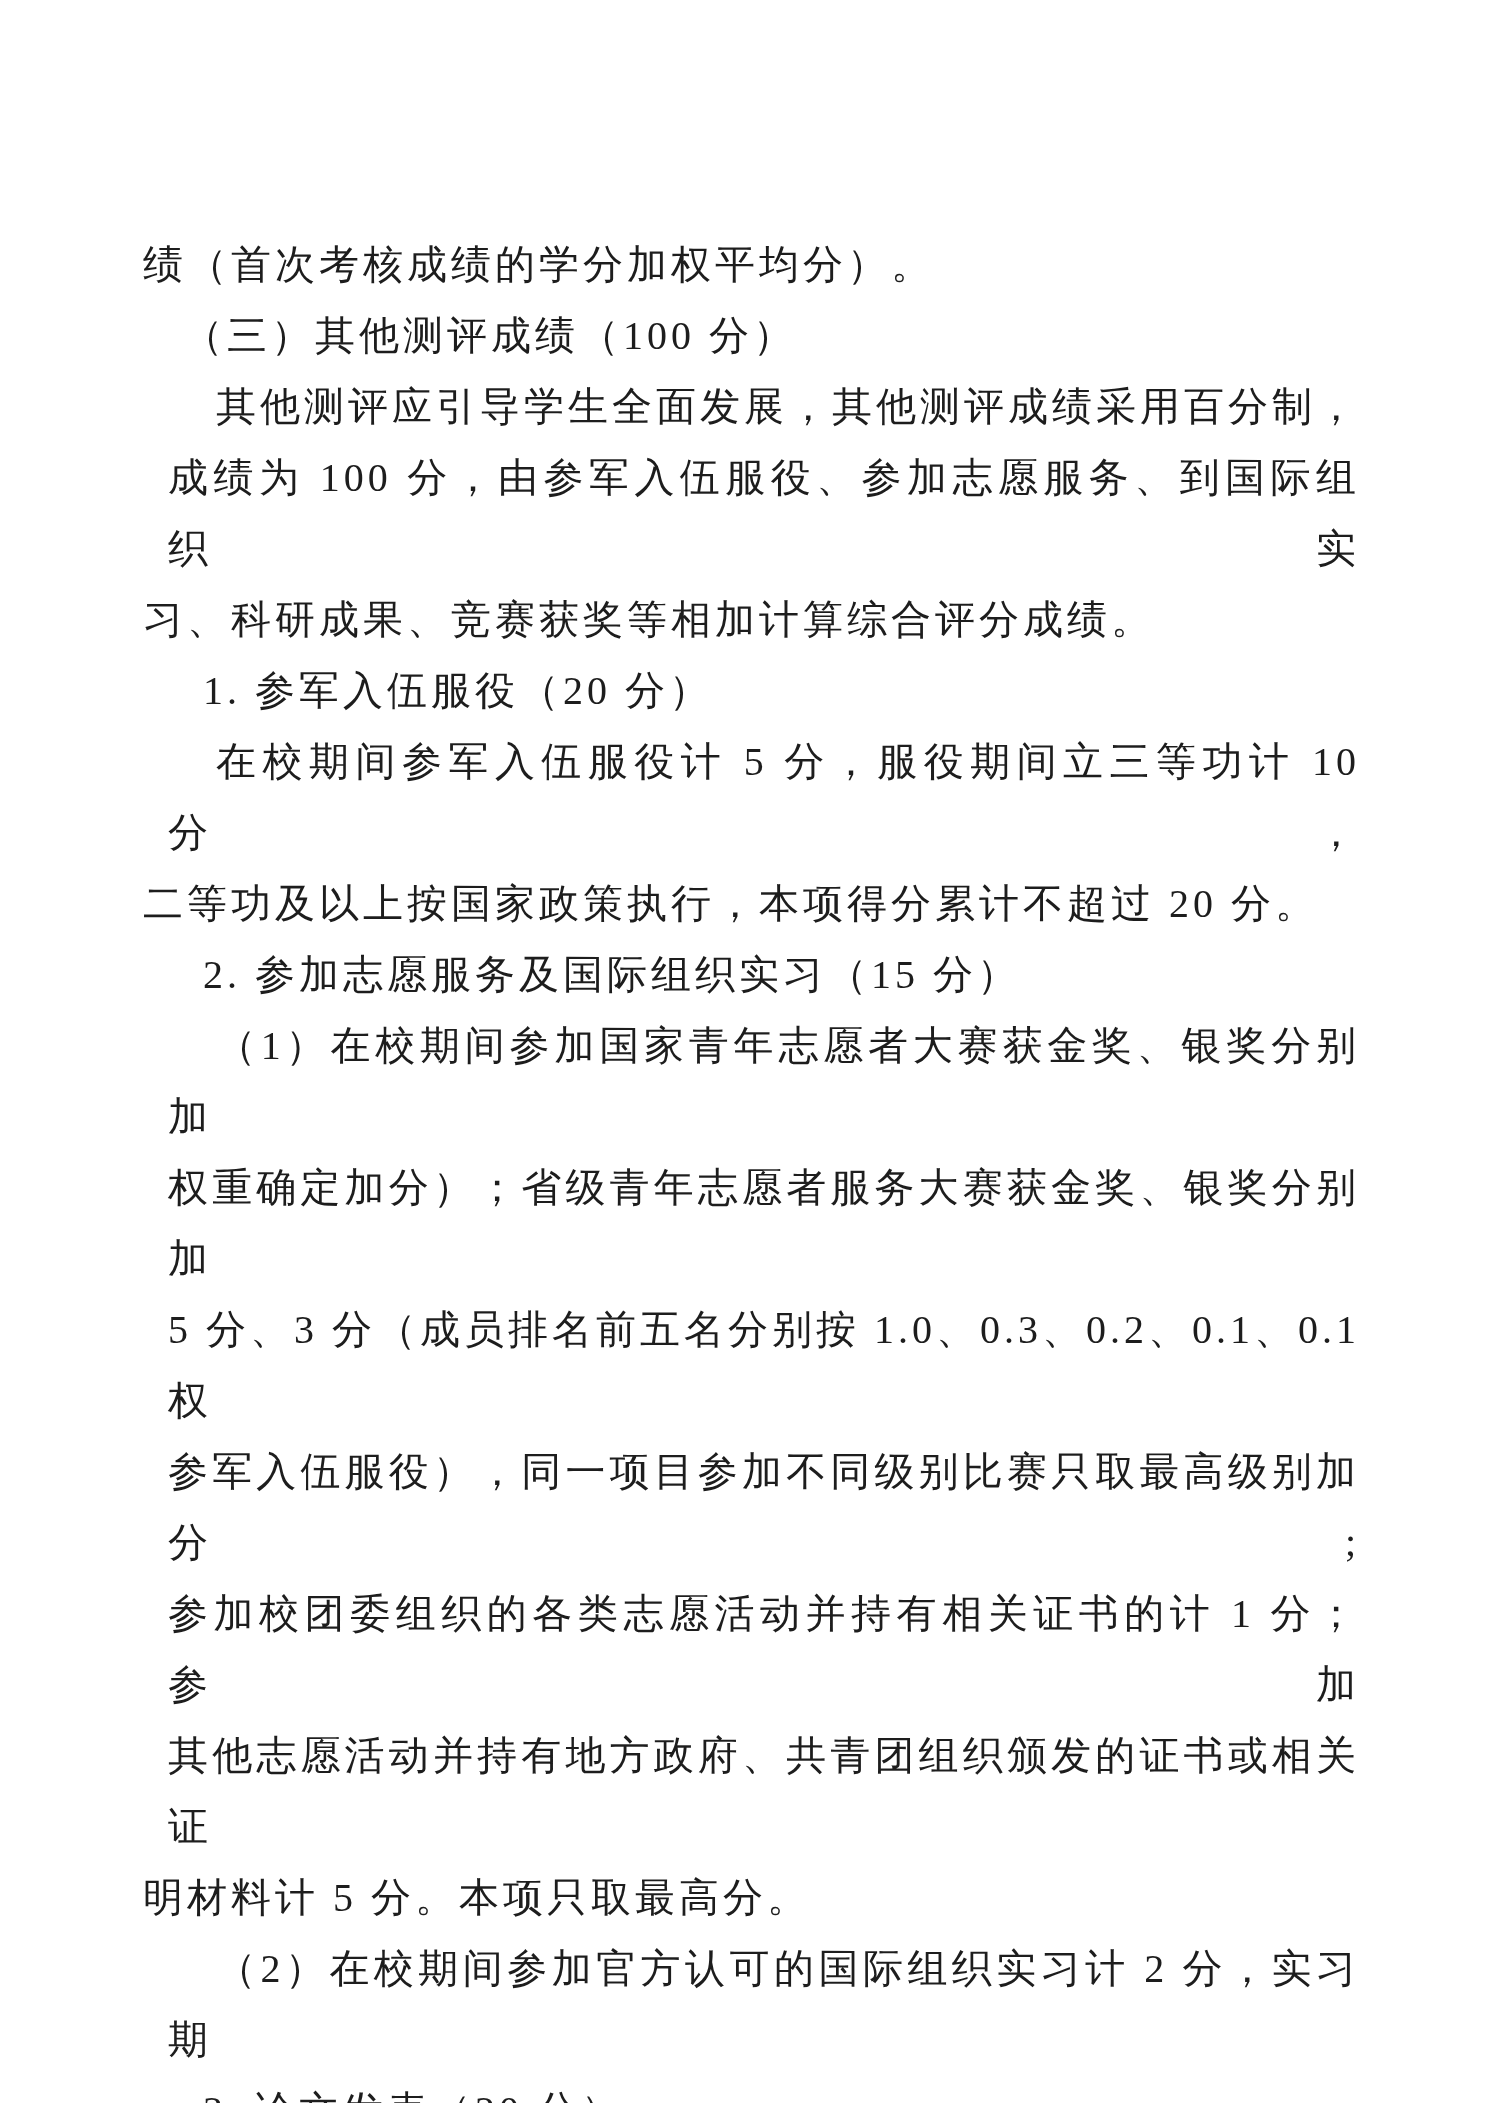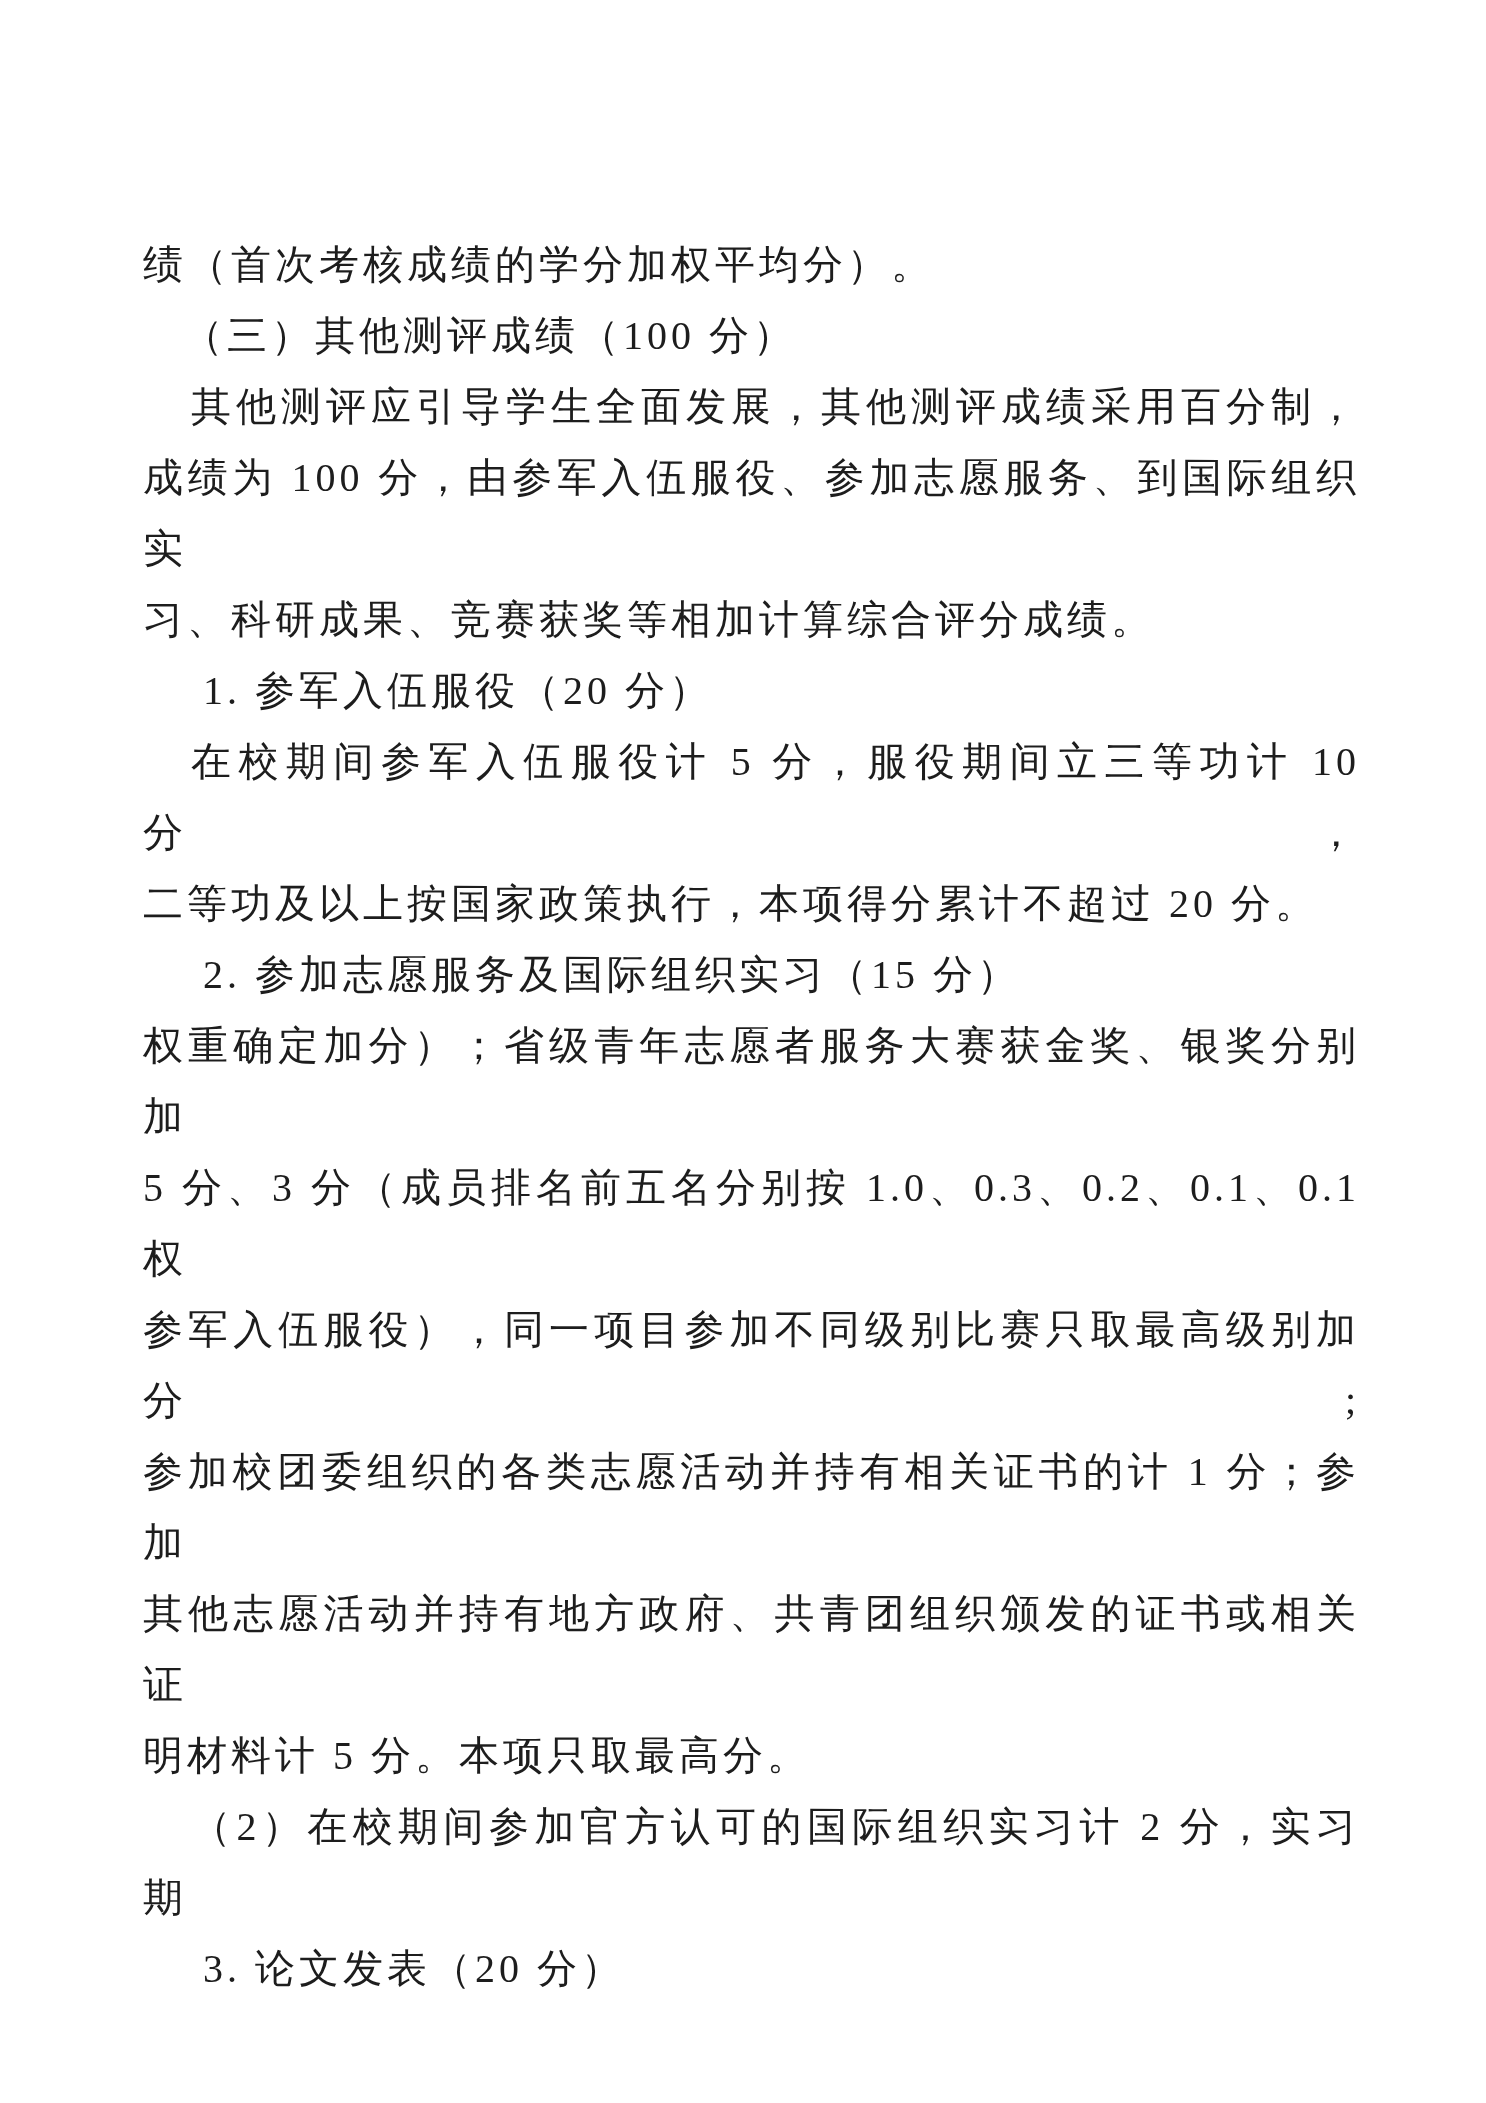--- a/index.html
+++ b/index.html
@@ -28,20 +28,21 @@
   }
   .line {
     margin: 0;
     padding: 0;
     text-align: left;
   }
   
   .t-fill {
     text-align: justify;
     text-align-last: justify;
+    margin-left: 25px;
   }
   .t-heading {
     font-weight: normal;
   }
   
   .ind-a   { text-indent: 48px; }   
   .ind-h   { text-indent: 60px; }   
   .ind-p   { text-indent: 40px; }  
 </style>
 </head>
@@ -51,20 +52,21 @@
   <div class="text-block">
     <p class="line">绩（首次考核成绩的学分加权平均分）。</p>
     <p class="line t-heading ind-p">（三）其他测评成绩（100 分）</p>
     <p class="line t-fill ind-a">其他测评应引导学生全面发展，其他测评成绩采用百分制，</p>
     <p class="line t-fill">成绩为 100 分，由参军入伍服役、参加志愿服务、到国际组织实</p>
     <p class="line">习、科研成果、竞赛获奖等相加计算综合评分成绩。</p>
     <p class="line t-heading ind-h">1. 参军入伍服役（20 分）</p>
     <p class="line t-fill ind-a">在校期间参军入伍服役计 5 分，服役期间立三等功计 10 分，</p>
     <p class="line">二等功及以上按国家政策执行，本项得分累计不超过 20 分。</p>
     <p class="line t-heading ind-h">2. 参加志愿服务及国际组织实习（15 分）</p>
+    <p class="line t-fill ind-a">（1）在校期间参加国家青年志愿者大赛获金奖、银奖分别加</p>
     <p class="line t-fill">权重确定加分）；省级青年志愿者服务大赛获金奖、银奖分别加</p>
     <p class="line t-fill">5 分、3 分（成员排名前五名分别按 1.0、0.3、0.2、0.1、0.1 权</p>
     <p class="line t-fill">参军入伍服役），同一项目参加不同级别比赛只取最高级别加分;</p>
     <p class="line t-fill">参加校团委组织的各类志愿活动并持有相关证书的计 1 分；参加</p>
     <p class="line t-fill">其他志愿活动并持有地方政府、共青团组织颁发的证书或相关证</p>
     <p class="line">明材料计 5 分。本项只取最高分。</p>
     <p class="line t-fill ind-a">（2）在校期间参加官方认可的国际组织实习计 2 分，实习期</p>
     <p class="line t-heading ind-h">3. 论文发表（20 分）</p>
 
   </div>

